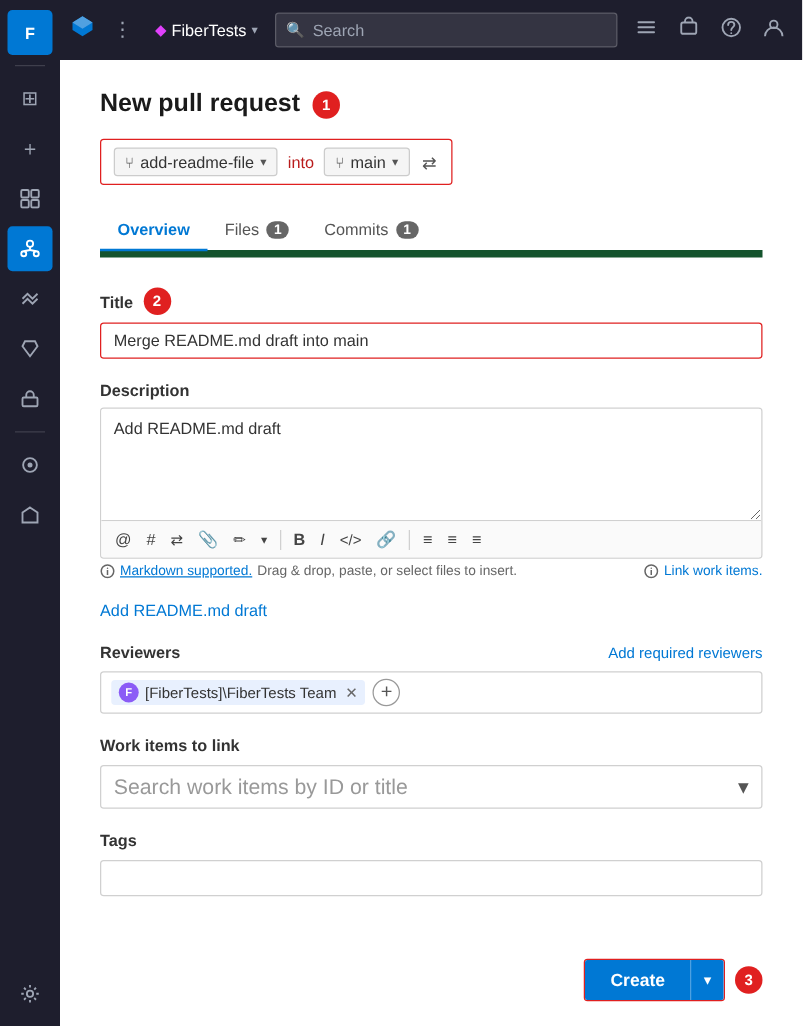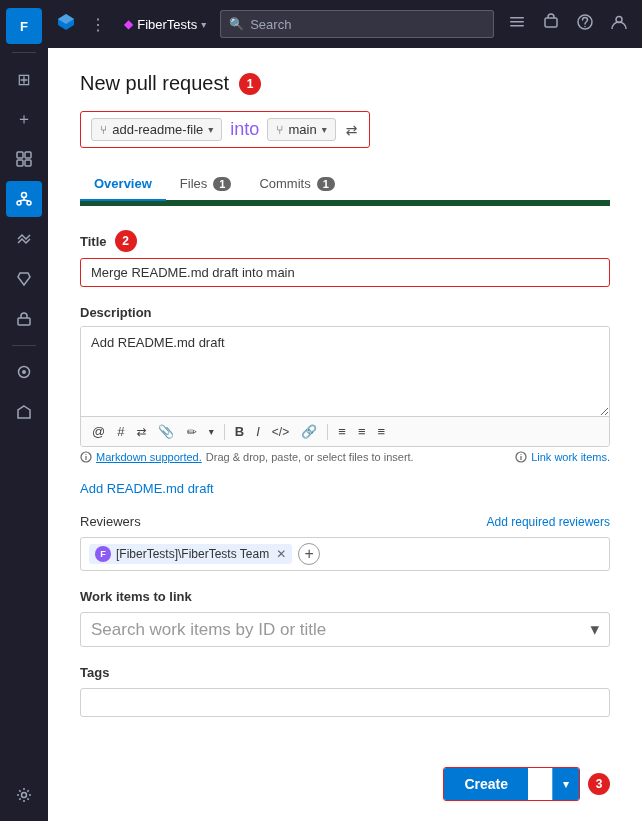--- a/index.html
+++ b/index.html
@@ -52,39 +52,39 @@
     }
     .search-icon { margin-right: 6px; font-size: 12px; }
     .topbar-right { margin-left: auto; display: flex; align-items: center; gap: 4px; }
     .topbar-btn { color: #9ea5b4; font-size: 16px; cursor: pointer; padding: 4px 6px; border-radius: 3px; }
 
     
     .content { flex: 1; overflow-y: auto; padding: 24px 32px; background: #fff; }
 
     
     .page-header { display: flex; align-items: center; gap: 10px; margin-bottom: 16px; }
-    .page-title { font-size: 20px; font-weight: 400; color: #1a1a1a; }
+    .page-title { font-size: 20px; font-weight: 700; color: #1a1a1a; }
     .step-badge {
       width: 22px; height: 22px; border-radius: 50%;
       background: #e02020; color: #fff; font-size: 12px; font-weight: 700;
       display: flex; align-items: center; justify-content: center;
     }
 
     
     .branch-selector {
       display: flex; align-items: center; gap: 8px; margin-bottom: 20px;
       border: 1.5px solid #e02020; padding: 6px 10px; border-radius: 3px; width: fit-content;
     }
     .branch-btn {
       display: flex; align-items: center; gap: 5px;
       background: #f5f5f5; border: 1px solid #ccc; border-radius: 3px;
       padding: 3px 8px; cursor: pointer; font-size: 13px; color: #333;
     }
     .branch-chevron { color: #555; font-size: 10px; }
-    .into-text { color: #8b5cf6; font-size: 18px; }
+    .into-text { color: #b91c1c; font-size: 13px; }
     .swap-btn { background: none; border: none; cursor: pointer; color: #555; font-size: 14px; padding: 2px; }
 
     
     .tabs { display: flex; gap: 0; border-bottom: 6px solid #14532d; margin-bottom: 24px; }
     .tab {
       padding: 8px 14px; cursor: pointer; font-size: 13px; color: #555;
       border-bottom: 2px solid transparent; margin-bottom: -1px;
       display: flex; align-items: center; gap: 6px;
     }
     .tab.active { color: #0078d4; border-bottom-color: #0078d4; font-weight: 600; }
@@ -112,21 +112,21 @@
     .toolbar-btn.bold { font-weight: 700; }
     .toolbar-btn.italic { font-style: italic; }
     .toolbar-sep { width: 1px; height: 16px; background: #d0d0d0; margin: 0 3px; }
 
     
     .draft-link { font-size: 13px; margin-bottom: 18px; }
     .draft-link a { color: #0078d4; text-decoration: none; cursor: pointer; }
 
     
     .section-header { display: flex; align-items: center; justify-content: space-between; margin-bottom: 8px; }
-    .section-title { font-size: 13px; font-weight: 400; color: #333; }
+    .section-title { font-size: 13px; font-weight: 700; color: #333; }
     .add-required { font-size: 12px; color: #0078d4; cursor: pointer; }
     .reviewers-box {
       border: 1px solid #d0d0d0; border-radius: 3px; padding: 5px 8px;
       display: flex; align-items: center; gap: 6px; flex-wrap: wrap; margin-bottom: 18px;
     }
     .reviewer-tag {
       display: flex; align-items: center; gap: 5px;
       background: #e8f0fe; border-radius: 3px; padding: 2px 6px; font-size: 12px; color: #333;
     }
     .reviewer-avatar { width: 16px; height: 16px; border-radius: 50%; background: #8b5cf6; color: #fff; font-size: 9px; display: flex; align-items: center; justify-content: center; font-weight: 700; }
@@ -144,21 +144,21 @@
 
     
     .tags-input {
       width: 100%; border: 1px solid #d0d0d0; border-radius: 3px;
       padding: 6px 10px; font-size: 13px; color: #333; outline: none;
       margin-bottom: 24px;
     }
 
     
     .footer { display: flex; justify-content: flex-end; padding: 8px 0; }
-    .create-group { display: flex; border: 1.5px solid #e02020; border-radius: 3px; overflow: hidden; gap: 24px; }
+    .create-group { display: flex; border: 1.5px solid #e02020; border-radius: 3px; overflow: hidden; }
     .create-btn {
       background: #0078d4; color: #fff; border: none; padding: 8px 20px;
       font-size: 14px; font-weight: 600; cursor: pointer;
     }
     .create-dropdown {
       background: #0078d4; color: #fff; border: none; border-left: 1px solid rgba(255,255,255,0.3);
       padding: 8px 10px; cursor: pointer; font-size: 12px;
     }
   </style>
 </head>

